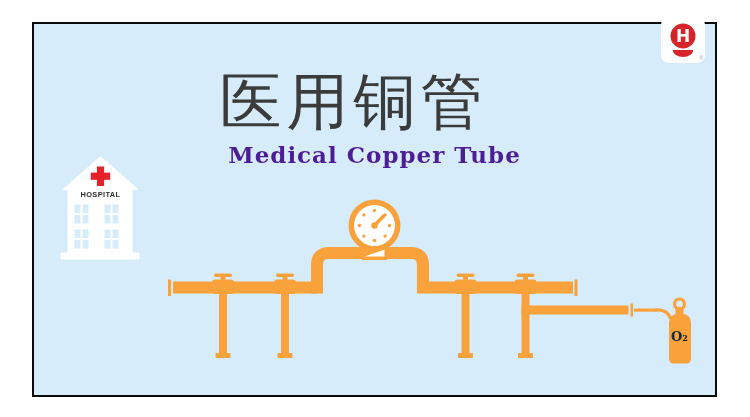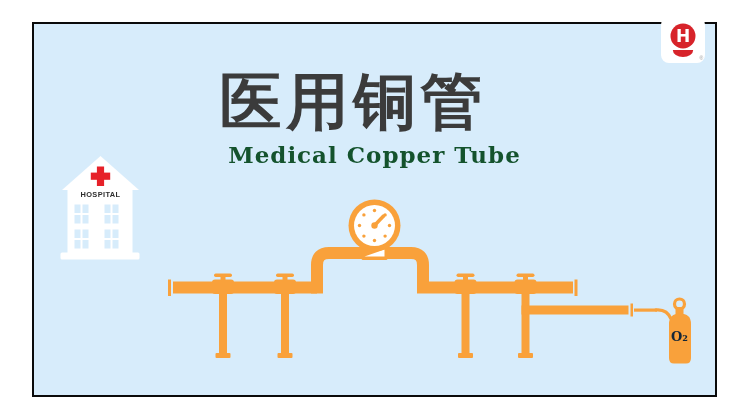--- a/index.html
+++ b/index.html
@@ -1,24 +1,24 @@
 <!DOCTYPE html>
 <html><head>
 <meta charset="utf-8">
 <style>
   html,body{margin:0;padding:0;background:#ffffff;}
   .stage{position:relative;width:750px;height:417px;background:#ffffff;overflow:hidden;
          font-family:"Liberation Sans","DejaVu Sans",sans-serif;}
   .panel{position:absolute;left:32px;top:22px;width:685px;height:375px;
          box-sizing:border-box;border:2.5px solid #0a0a0a;background:#D7ECFB;}
   .title-zh{position:absolute;left:32px;width:643px;top:68px;text-align:center;
-            font-size:62px;line-height:1.1;font-weight:700;color:#3b3b3b;letter-spacing:5px;}
+            font-size:62px;line-height:1.1;font-weight:400;color:#3b3b3b;letter-spacing:5px;}
   .title-en{position:absolute;left:32px;width:685px;top:141px;text-align:center;
             font-family:"DejaVu Serif","Liberation Serif",serif;font-weight:bold;
-            font-size:23px;color:#14532d;letter-spacing:1px;}
+            font-size:23px;color:#4c1d95;letter-spacing:1px;}
   .logo-box{position:absolute;left:661px;top:17px;width:44px;height:46px;
             background:#ffffff;border-radius:8px;z-index:5;}
   .overlay-svg{position:absolute;left:0;top:0;width:750px;height:417px;}
 </style>
 </head>
 <body>
 
 <div class="stage">
 
   <div class="panel"></div>

